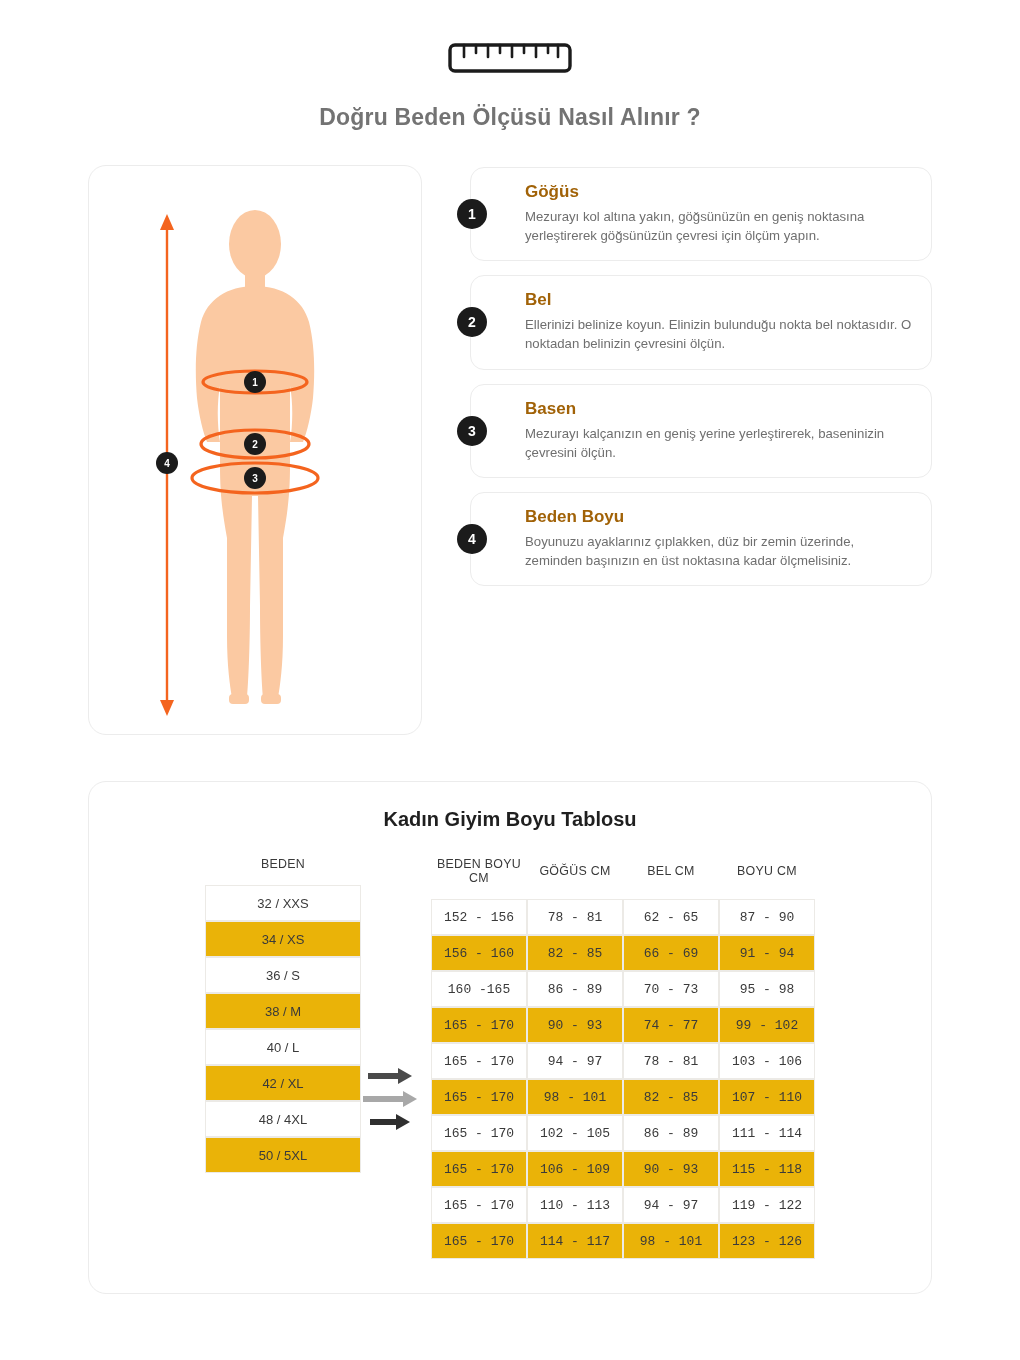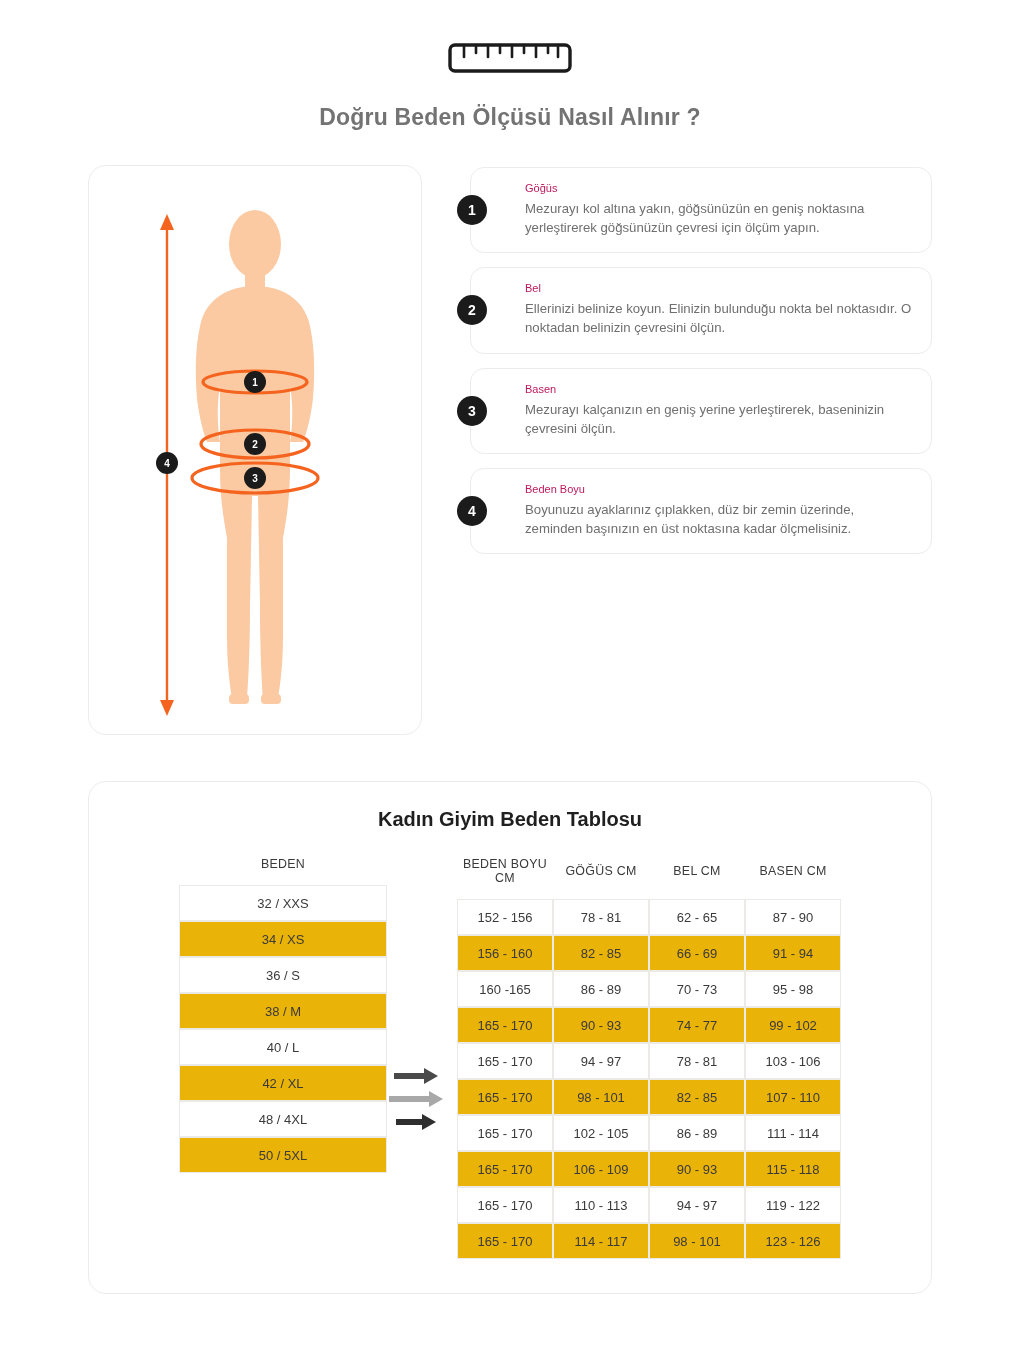--- a/index.html
+++ b/index.html
@@ -80,23 +80,23 @@
     border-radius: 50%;
     background: #1b1b1b;
     color: #fff;
     font-size: 14px;
     font-weight: bold;
     display: flex;
     align-items: center;
     justify-content: center;
   }
   .step-title {
-    font-size: 11px;
-    font-weight: normal;
-    color: #be185d;
+    font-size: 17px;
+    font-weight: bold;
+    color: #a16207;
     margin-bottom: 5px;
   }
   .step-text {
     font-size: 13.2px;
     line-height: 1.45;
     color: #6f6f6f;
   }
 
   
   .table-card {
@@ -116,41 +116,41 @@
   .tbl-layout {
     display: flex;
     justify-content: center;
     align-items: flex-start;
     gap: 0;
   }
   table {
     border-collapse: separate;
     border-spacing: 0;
   }
-  .left-tbl { width: 208px; }
+  .left-tbl { width: 156px; }
   .right-tbl { width: 384px; }
   th {
     font-size: 12.4px;
     font-weight: normal;
     color: #3a3a3a;
     padding: 6px 4px 14px 4px;
     text-align: center;
     letter-spacing: .3px;
   }
   td {
     font-size: 13px;
     color: #3a3a3a;
     text-align: center;
     padding: 0 4px;
     height: 36px;
   }
   .left-tbl td { width: 130px; }
   .left-tbl td.cell { border: 1px solid #eceae6; }
   .right-tbl td.cell { border: 1px solid #eceae6; }
-  .right-tbl td { width: 72px; }
+  .right-tbl td { width: 72px; font-family: Liberation Mono, monospace; }
   tr.alt td.cell { background: #eab308; }
 
   .arrows {
     width: 70px;
     display: flex;
     flex-direction: column;
     align-items: center;
     gap: 7px;
   }
   .arrow-row { display: block; }
@@ -281,21 +281,21 @@
     <div class="step">
       <div class="step-num">4</div>
       <div class="step-title">Beden Boyu</div>
       <div class="step-text">Boyunuzu ayaklarınız çıplakken, düz bir zemin üzerinde, zeminden başınızın en üst noktasına kadar ölçmelisiniz.</div>
     </div>
 
   </div>
 </div>
 
 <div class="table-card">
-  <div class="table-title">Kadın Giyim Beden Tablosu</div>
+  <div class="table-title">Kadın Giyim Boyu Tablosu</div>
 
   <div class="tbl-layout">
 
     <table class="left-tbl">
       <thead>
         <tr>
           <th>BEDEN</th>
         </tr>
       </thead>
       <tbody>
@@ -338,21 +338,21 @@
         <path d="M0 5 h26 V0 l14 8 -14 8 V11 H0 Z" fill="#2f2f2f"></path>
       </svg>
     </div>
 
     <table class="right-tbl">
       <thead>
         <tr>
           <th>BEDEN BOYU CM</th>
           <th>GÖĞÜS CM</th>
           <th>BEL CM</th>
-          <th>BASEN CM</th>
+          <th>BOYU CM</th>
         </tr>
       </thead>
       <tbody>
         <tr>
           <td class="cell">152 - 156</td>
           <td class="cell">78 - 81</td>
           <td class="cell">62 - 65</td>
           <td class="cell">87 - 90</td>
         </tr>
         <tr class="alt">

